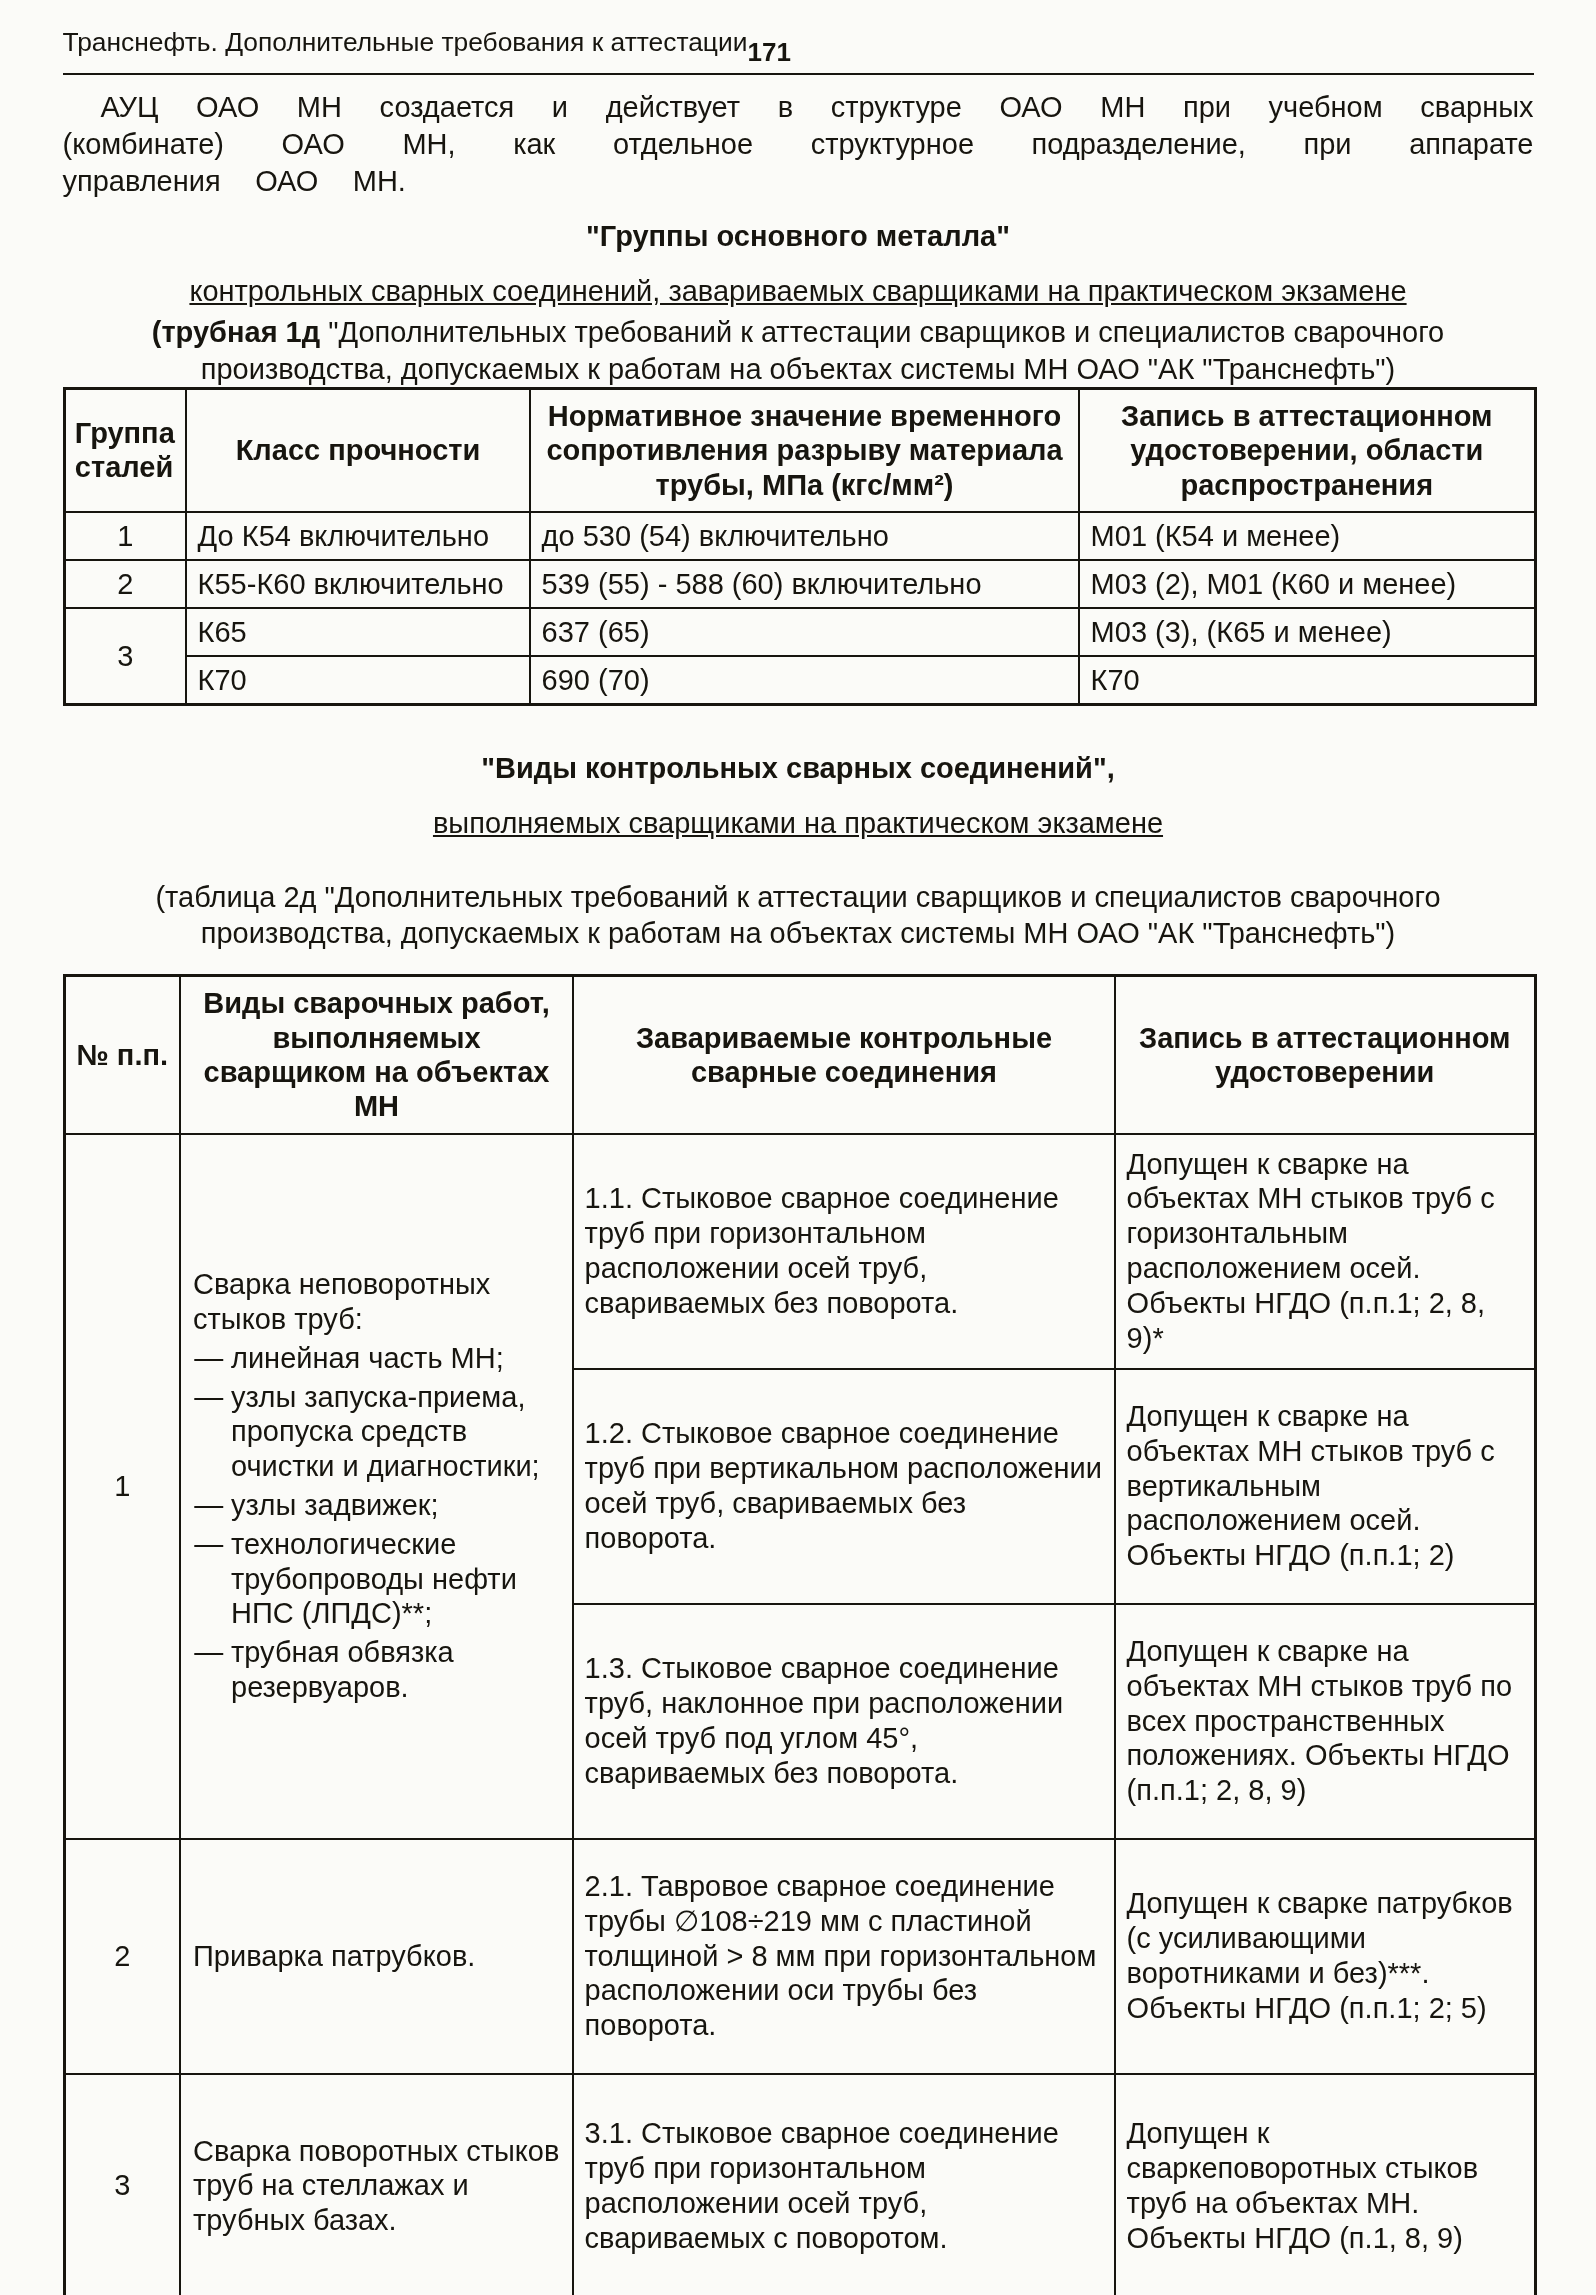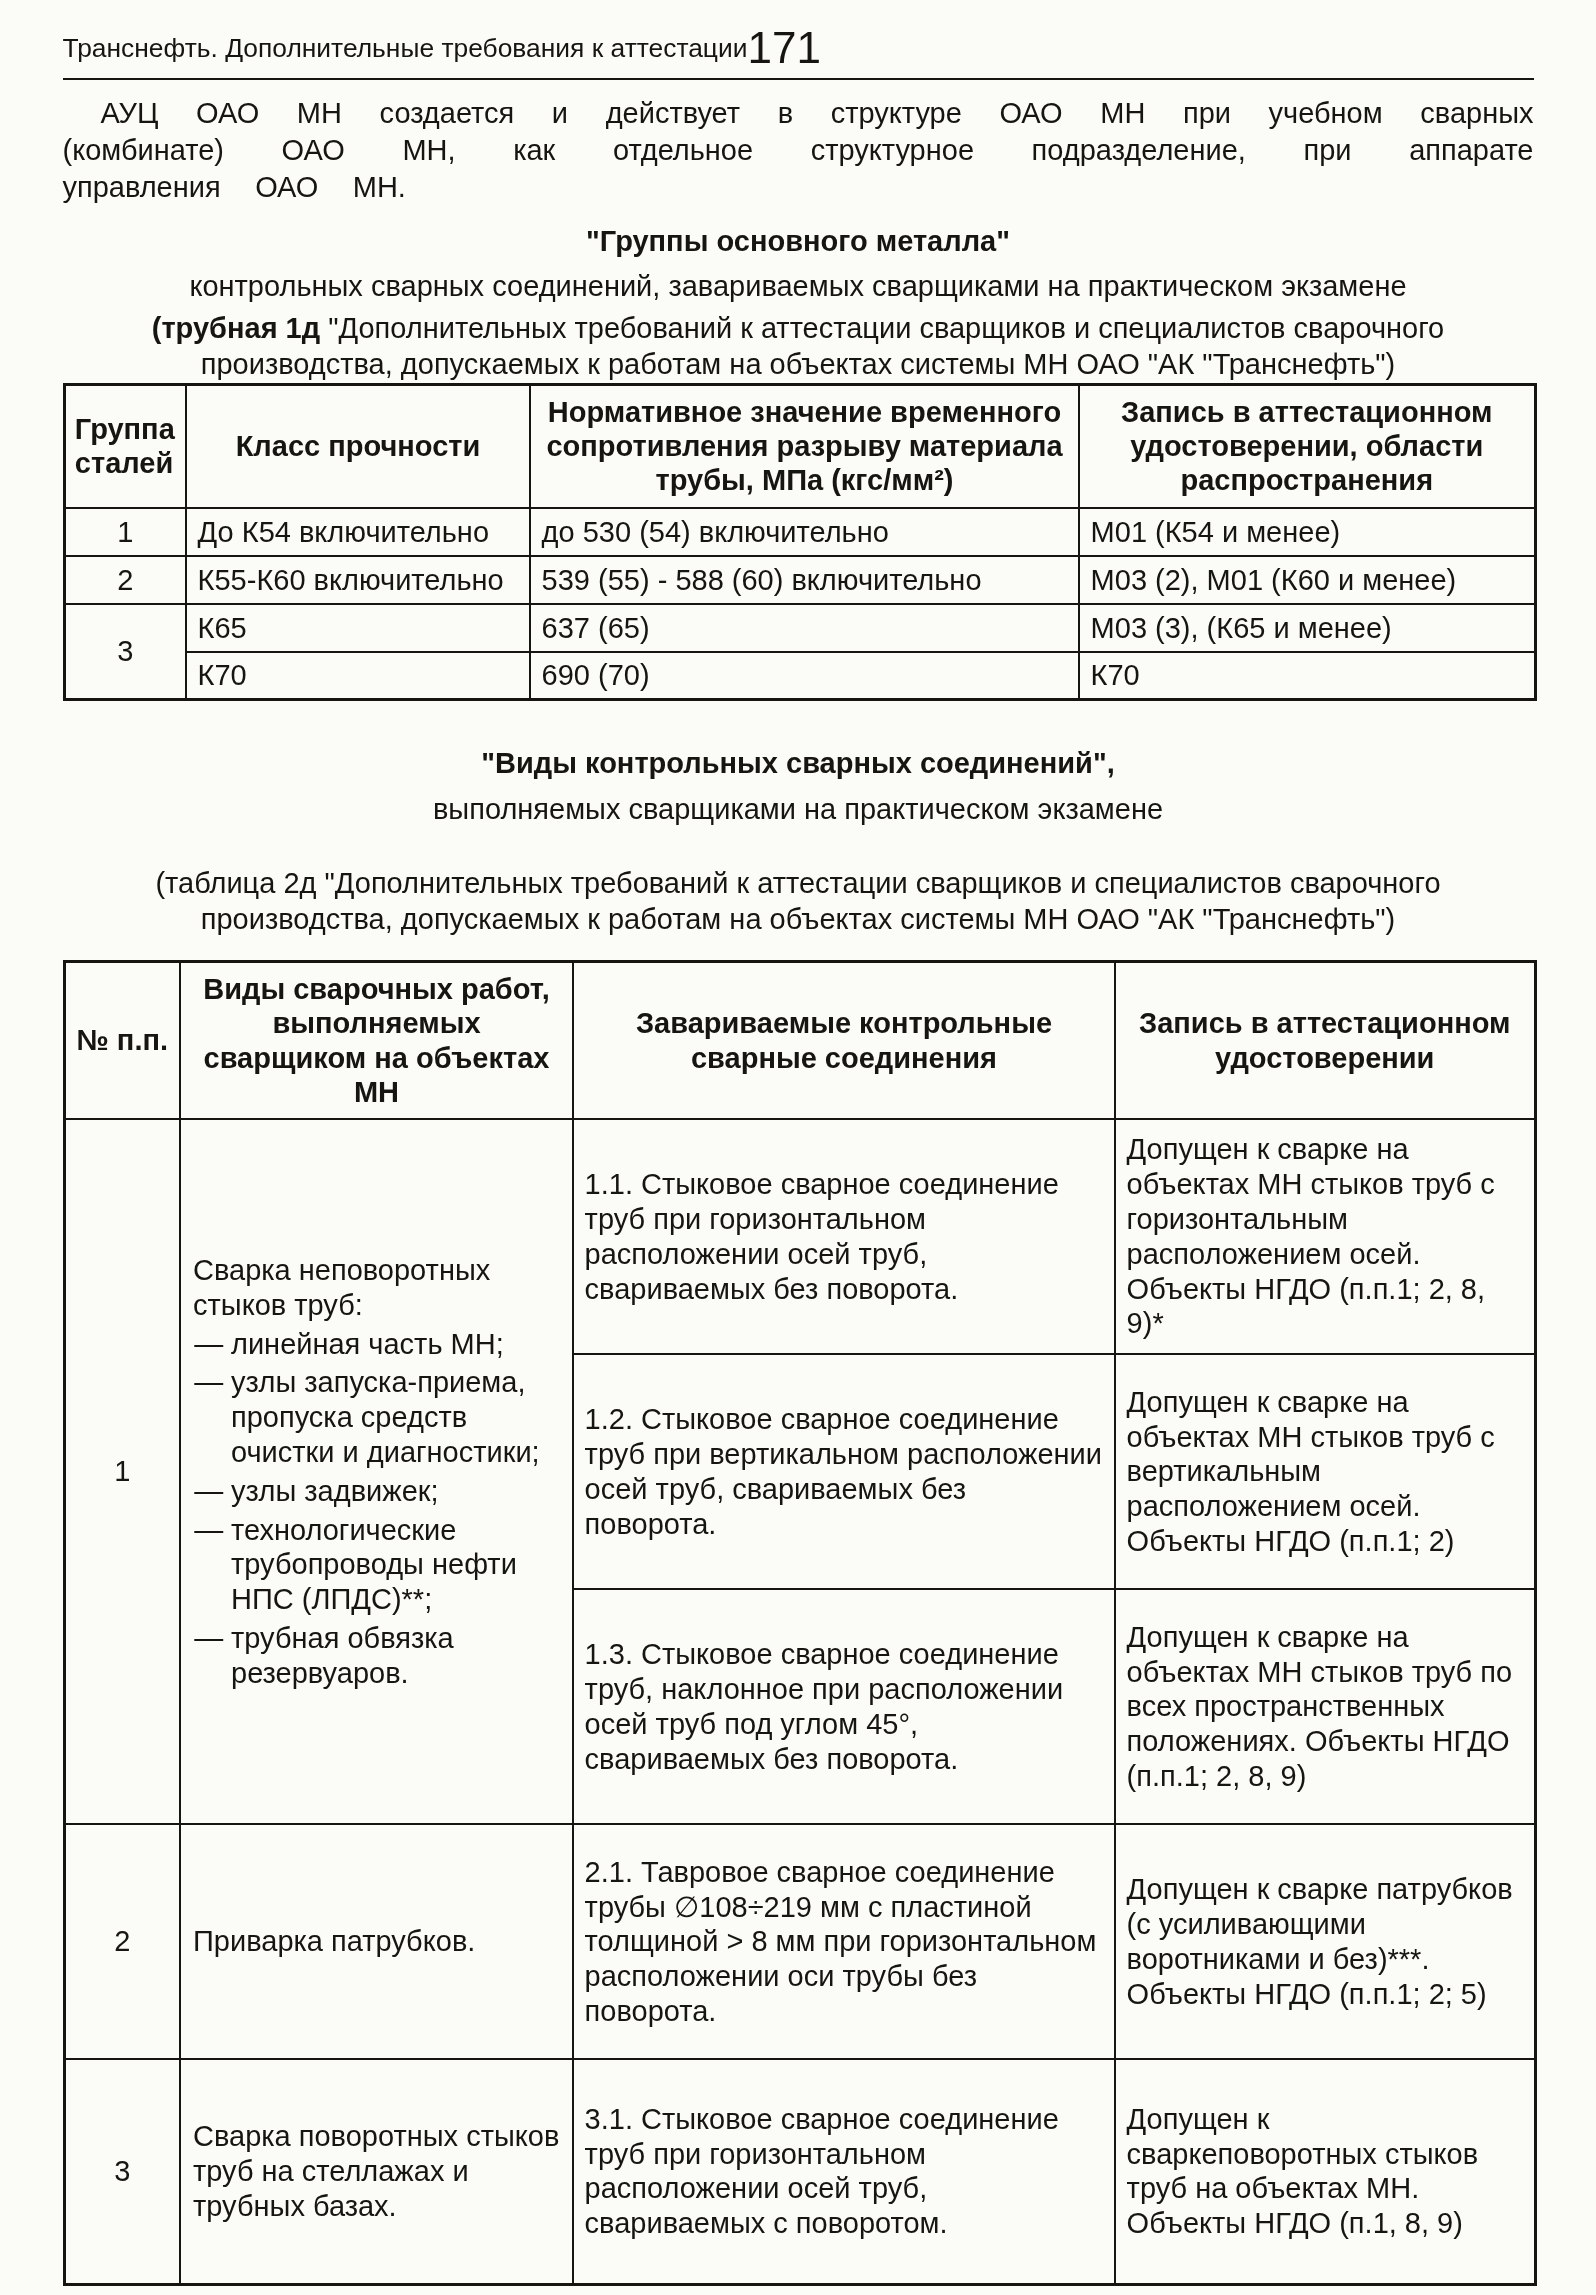--- a/index.html
+++ b/index.html
@@ -12,32 +12,32 @@
     overflow:hidden;
   }
   .page { width:1471px; margin:0 auto; padding-top:26.4px; font-size:29px; line-height:1.25; }
 
   
   .page-header {
     display:flex; justify-content:flex-start; align-items:flex-end;
     border-bottom:2.6px solid #17150f; padding-bottom:8px;
   }
   .header-title { font-size:26.4px; padding-bottom:5.3px; }
-  .page-number { font-size:44px; font-weight:400; line-height:1; padding-right:4px; }
+  .page-number { font-size:26px; font-weight:700; line-height:1; padding-right:4px; }
 
   
   .intro {
     margin:14.5px 0 0 0;
     text-align:justify; text-indent:38px;
     word-spacing:26.4px; line-height:1.28;
   }
 
   .center { text-align:center; }
   .h-bold { font-weight:700; margin-top:17px; }
-  .sub-line { margin-top:9px; }
+  .sub-line { margin-top:19px;text-decoration:underline; }
   .note { max-width:1362px; margin:5.3px auto 0 auto; text-align:center; line-height:1.25; }
   .b { font-weight:700; }
 
   
   table { border-collapse:collapse; table-layout:fixed; width:100%; font-size:29px; }
   th, td { border:2px solid #17150f; }
   th { font-weight:700; text-align:center; vertical-align:middle; padding:9.3px 6.6px; line-height:1.18; }
   td { vertical-align:middle; padding:5.3px 10.6px; line-height:1.18; }
 
   .t1 { margin-top:0; border:3.3px solid #17150f; }

